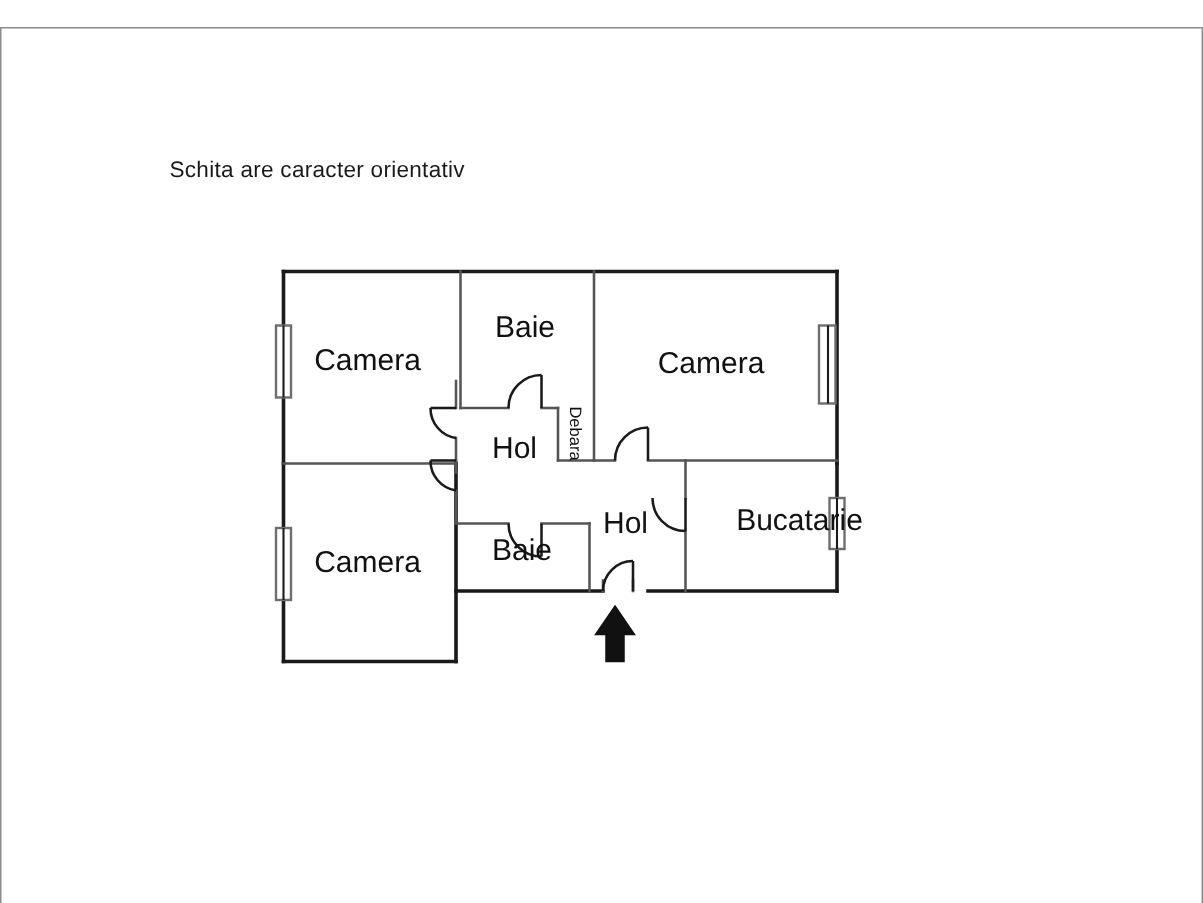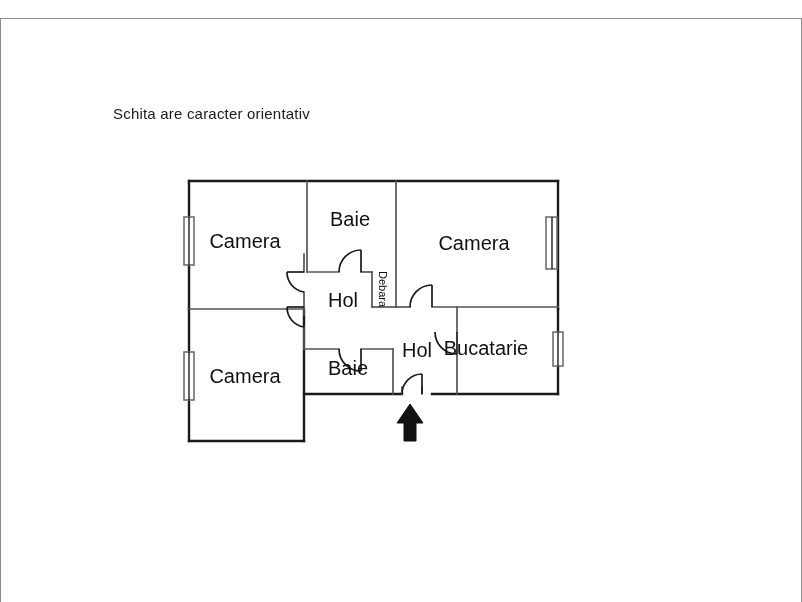--- a/index.html
+++ b/index.html
@@ -188,16 +188,16 @@
     </svg>
 
     <div class="room-label" style="left:244px; top:222px;">Camera</div>
     <div class="room-label" style="left:349px; top:200px;">Baie</div>
     <div class="room-label" style="left:473px; top:224px;">Camera</div>
     <div class="room-label" style="left:342px; top:281px;">Hol</div>
     <div class="room-label vertical" style="left:382px; top:270px;">Debara</div>
     <div class="room-label" style="left:244px; top:357px;">Camera</div>
     <div class="room-label" style="left:347px; top:349px;">Baie</div>
     <div class="room-label" style="left:416px; top:331px;">Hol</div>
-    <div class="room-label" style="left:485px; top:329px;">Bucatarie</div>
+    <div class="room-label" style="left:532px; top:329px;">Bucatarie</div>
   </div>
 
 </div>
 
 </body></html>

